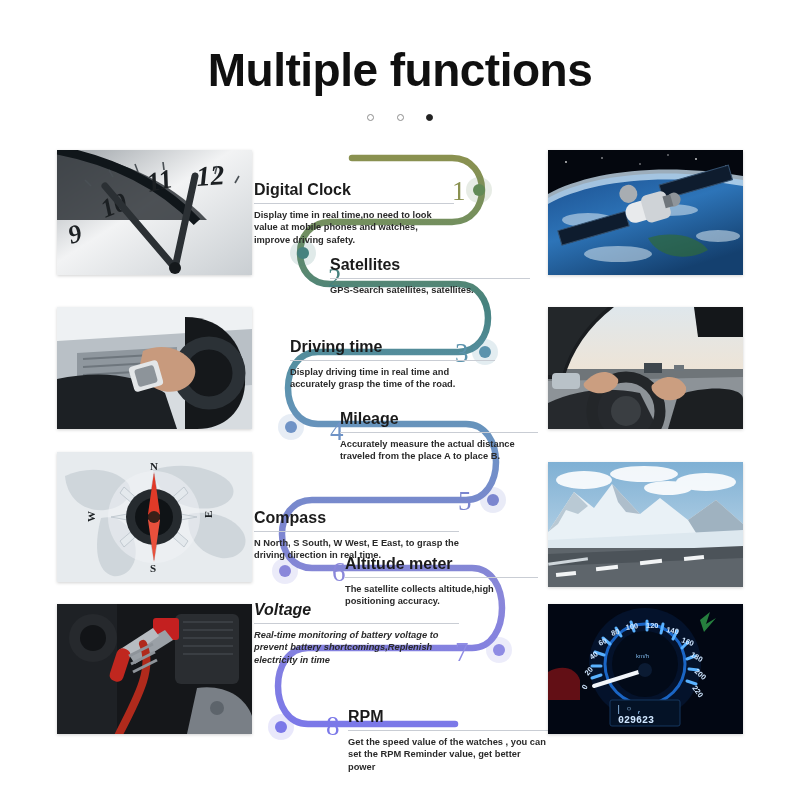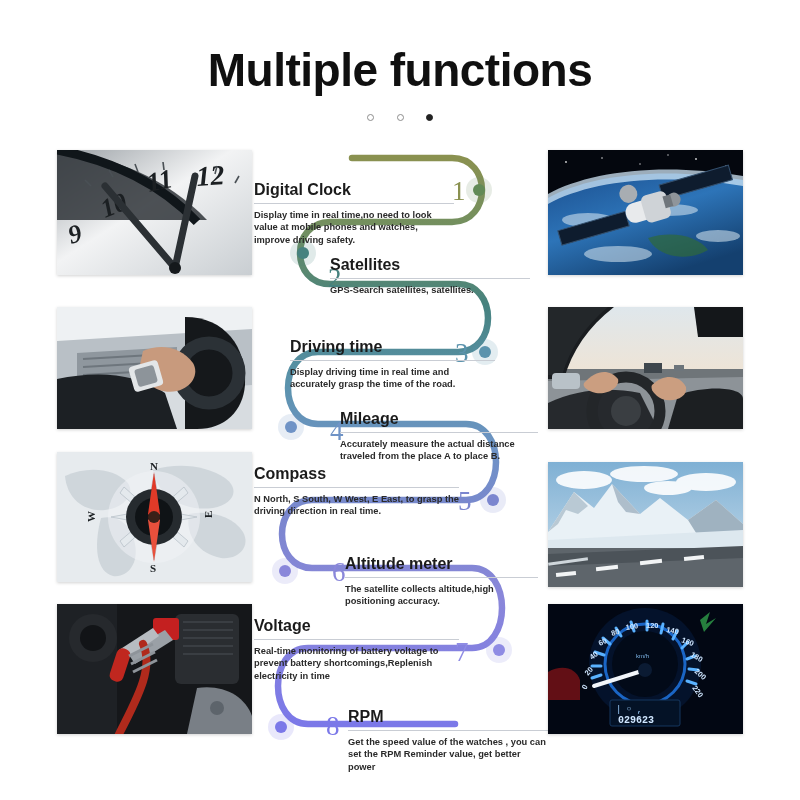--- a/index.html
+++ b/index.html
@@ -166,33 +166,33 @@
     <span class="rule"></span>
     <span class="desc">Display driving time in real time and accurately grasp the time of the road.</span>
   </div>
 
   <div class="block right" style="left:340px;top:409px;width:198px;">
     <span class="head">Mileage</span>
     <span class="rule"></span>
     <span class="desc">Accurately measure the actual distance traveled from the place A to place B.</span>
   </div>
 
-  <div class="block left" style="left:254px;top:464px;width:205px;">
+  <div class="block left" style="left:254px;top:508px;width:205px;">
     <span class="head">Compass</span>
     <span class="rule"></span>
     <span class="desc">N North, S South, W West, E East, to grasp the driving direction in real time.</span>
   </div>
 
   <div class="block right" style="left:345px;top:554px;width:193px;">
     <span class="head">Altitude meter</span>
     <span class="rule"></span>
     <span class="desc">The satellite collects altitude,high positioning accuracy.</span>
   </div>
 
-  <div class="block left" style="left:254px;top:616px;width:205px;">
+  <div class="block left" style="left:254px;top:600px;width:205px;font-style:italic;">
     <span class="head">Voltage</span>
     <span class="rule"></span>
     <span class="desc">Real-time monitoring of battery voltage to prevent battery shortcomings,Replenish electricity in time</span>
   </div>
 
   <div class="block right" style="left:348px;top:707px;width:200px;">
     <span class="head">RPM</span>
     <span class="rule"></span>
     <span class="desc">Get the speed value of the watches , you can set the RPM Reminder value, get better power</span>
   </div>

